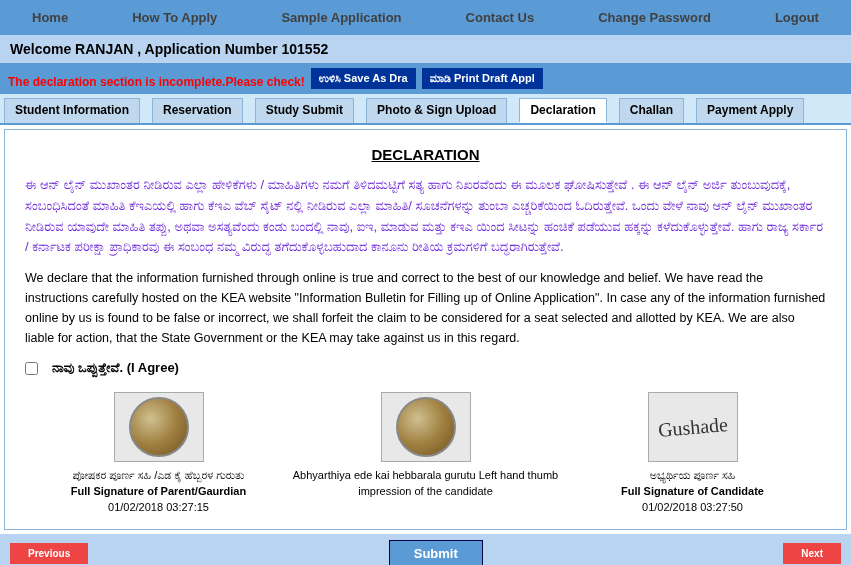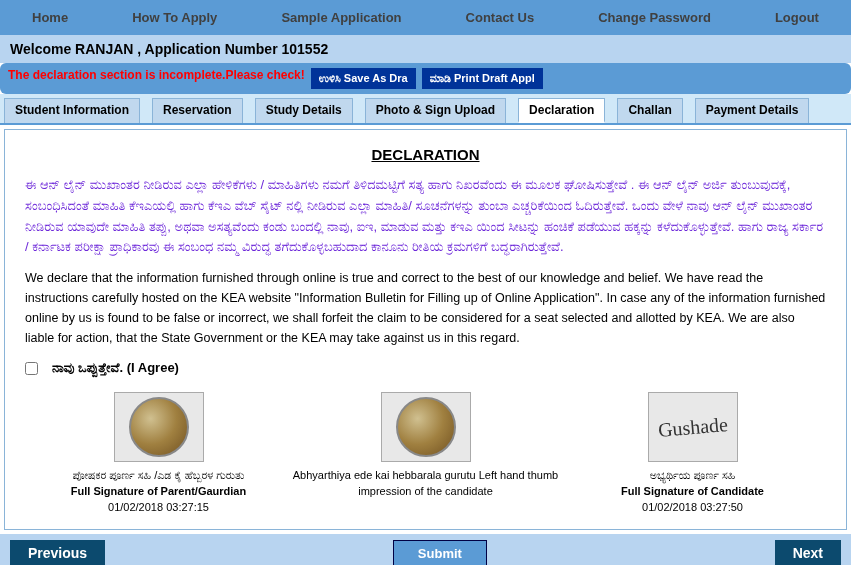--- a/index.html
+++ b/index.html
@@ -30,23 +30,22 @@
       display: flex;
       align-items: center;
       gap: 8px;
     }
 
     
     .action-bar {
       background: #5b9bd5;
       padding: 5px 8px;
       display: flex;
-      align-items: flex-start;
+      align-items: flex-end;
       gap: 6px;
-      border-radius: 6px;
     }
     .action-warning {
       color: #ff0000;
       font-weight: bold;
       font-size: 12px;
       flex-shrink: 0;
     }
     .action-btn {
       background: #003399;
       color: #fff;
@@ -172,25 +171,25 @@
 
     
     .bottom-bar {
       background: #b8d4f0;
       padding: 6px 10px;
       display: flex;
       justify-content: space-between;
       align-items: center;
     }
     .nav-btn {
-      background: #0c4a6e;
+      background: #ef4444;
       color: #fff;
       border: none;
       padding: 5px 18px;
-      font-size: 14px;
+      font-size: 10px;
       font-weight: bold;
       cursor: pointer;
     }
     .submit-btn {
       background: #5b9bd5;
       color: #fff;
       border: 1px solid #004;
       padding: 5px 24px;
       font-size: 13px;
       font-weight: bold;
@@ -215,25 +214,25 @@
 
 <div class="action-bar">
   <span class="action-warning">The declaration section is incomplete.Please check!</span>
   <button class="action-btn">ಉಳಿಸಿ Save As Dra</button>
   <button class="action-btn">ಮಾಡಿ  Print Draft Appl</button>
 </div>
 
 <div class="tabs-bar">
   <div class="tab">Student Information</div>
   <div class="tab">Reservation</div>
-  <div class="tab">Study Details</div>
+  <div class="tab">Study Submit</div>
   <div class="tab">Photo &amp; Sign Upload</div>
   <div class="tab active">Declaration</div>
   <div class="tab">Challan</div>
-  <div class="tab">Payment Details</div>
+  <div class="tab">Payment Apply</div>
 </div>
 
 <div class="content-area">
   <div class="declaration-title">DECLARATION</div>
 
   <div class="kannada-text">ಈ ಆನ್ ಲೈನ್ ಮುಖಾಂತರ ನೀಡಿರುವ ಎಲ್ಲಾ ಹೇಳಿಕೆಗಳು / ಮಾಹಿತಿಗಳು ನಮಗೆ ತಿಳಿದಮಟ್ಟಿಗೆ ಸತ್ಯ ಹಾಗು ನಿಖರವೆಂದು ಈ ಮೂಲಕ ಘೋಷಿಸುತ್ತೇವೆ . ಈ ಆನ್ ಲೈನ್ ಅರ್ಜಿ ತುಂಬುವುದಕ್ಕೆ, ಸಂಬಂಧಿಸಿದಂತೆ ಮಾಹಿತಿ ಕೆಇಎಯಲ್ಲಿ ಹಾಗು ಕೆಇಎ ವೆಬ್ ಸೈಟ್ ನಲ್ಲಿ ನೀಡಿರುವ ಎಲ್ಲಾ ಮಾಹಿತಿ/ ಸೂಚನೆಗಳನ್ನು ತುಂಬಾ ಎಚ್ಚರಿಕೆಯಿಂದ ಓದಿರುತ್ತೇವೆ. ಒಂದು ವೇಳೆ ನಾವು ಆನ್ ಲೈನ್ ಮುಖಾಂತರ ನೀಡಿರುವ ಯಾವುದೇ ಮಾಹಿತಿ ತಪ್ಪು, ಅಥವಾ ಅಸತ್ಯವೆಂದು ಕಂಡು ಬಂದಲ್ಲಿ ನಾವು, ಐಇ, ಮಾಡುವ ಮತ್ತು ಕಇಎ ಯಿಂದ ಸೀಟನ್ನು ಹಂಚಿಕೆ ಪಡೆಯುವ ಹಕ್ಕನ್ನು ಕಳೆದುಕೊಳ್ಳುತ್ತೇವೆ. ಹಾಗು ರಾಜ್ಯ ಸರ್ಕಾರ / ಕರ್ನಾಟಕ ಪರೀಕ್ಷಾ ಪ್ರಾಧಿಕಾರವು ಈ ಸಂಬಂಧ ನಮ್ಮ ವಿರುದ್ಧ ತಗೆದುಕೊಳ್ಳಬಹುದಾದ ಕಾನೂನು ರೀತಿಯ ಕ್ರಮಗಳಿಗೆ ಬದ್ಧರಾಗಿರುತ್ತೇವೆ.</div>
 
   <div class="english-text">We declare that the information furnished through online is true and correct to the best of our knowledge and belief. We have read the instructions carefully hosted on the KEA website "Information Bulletin for Filling up of Online Application". In case any of the information furnished online by us is found to be false or incorrect, we shall forfeit the claim to be considered for a seat selected and allotted by KEA. We are also liable for action, that the State Government or the KEA may take against us in this regard.</div>
 
   <div class="agree-row">

